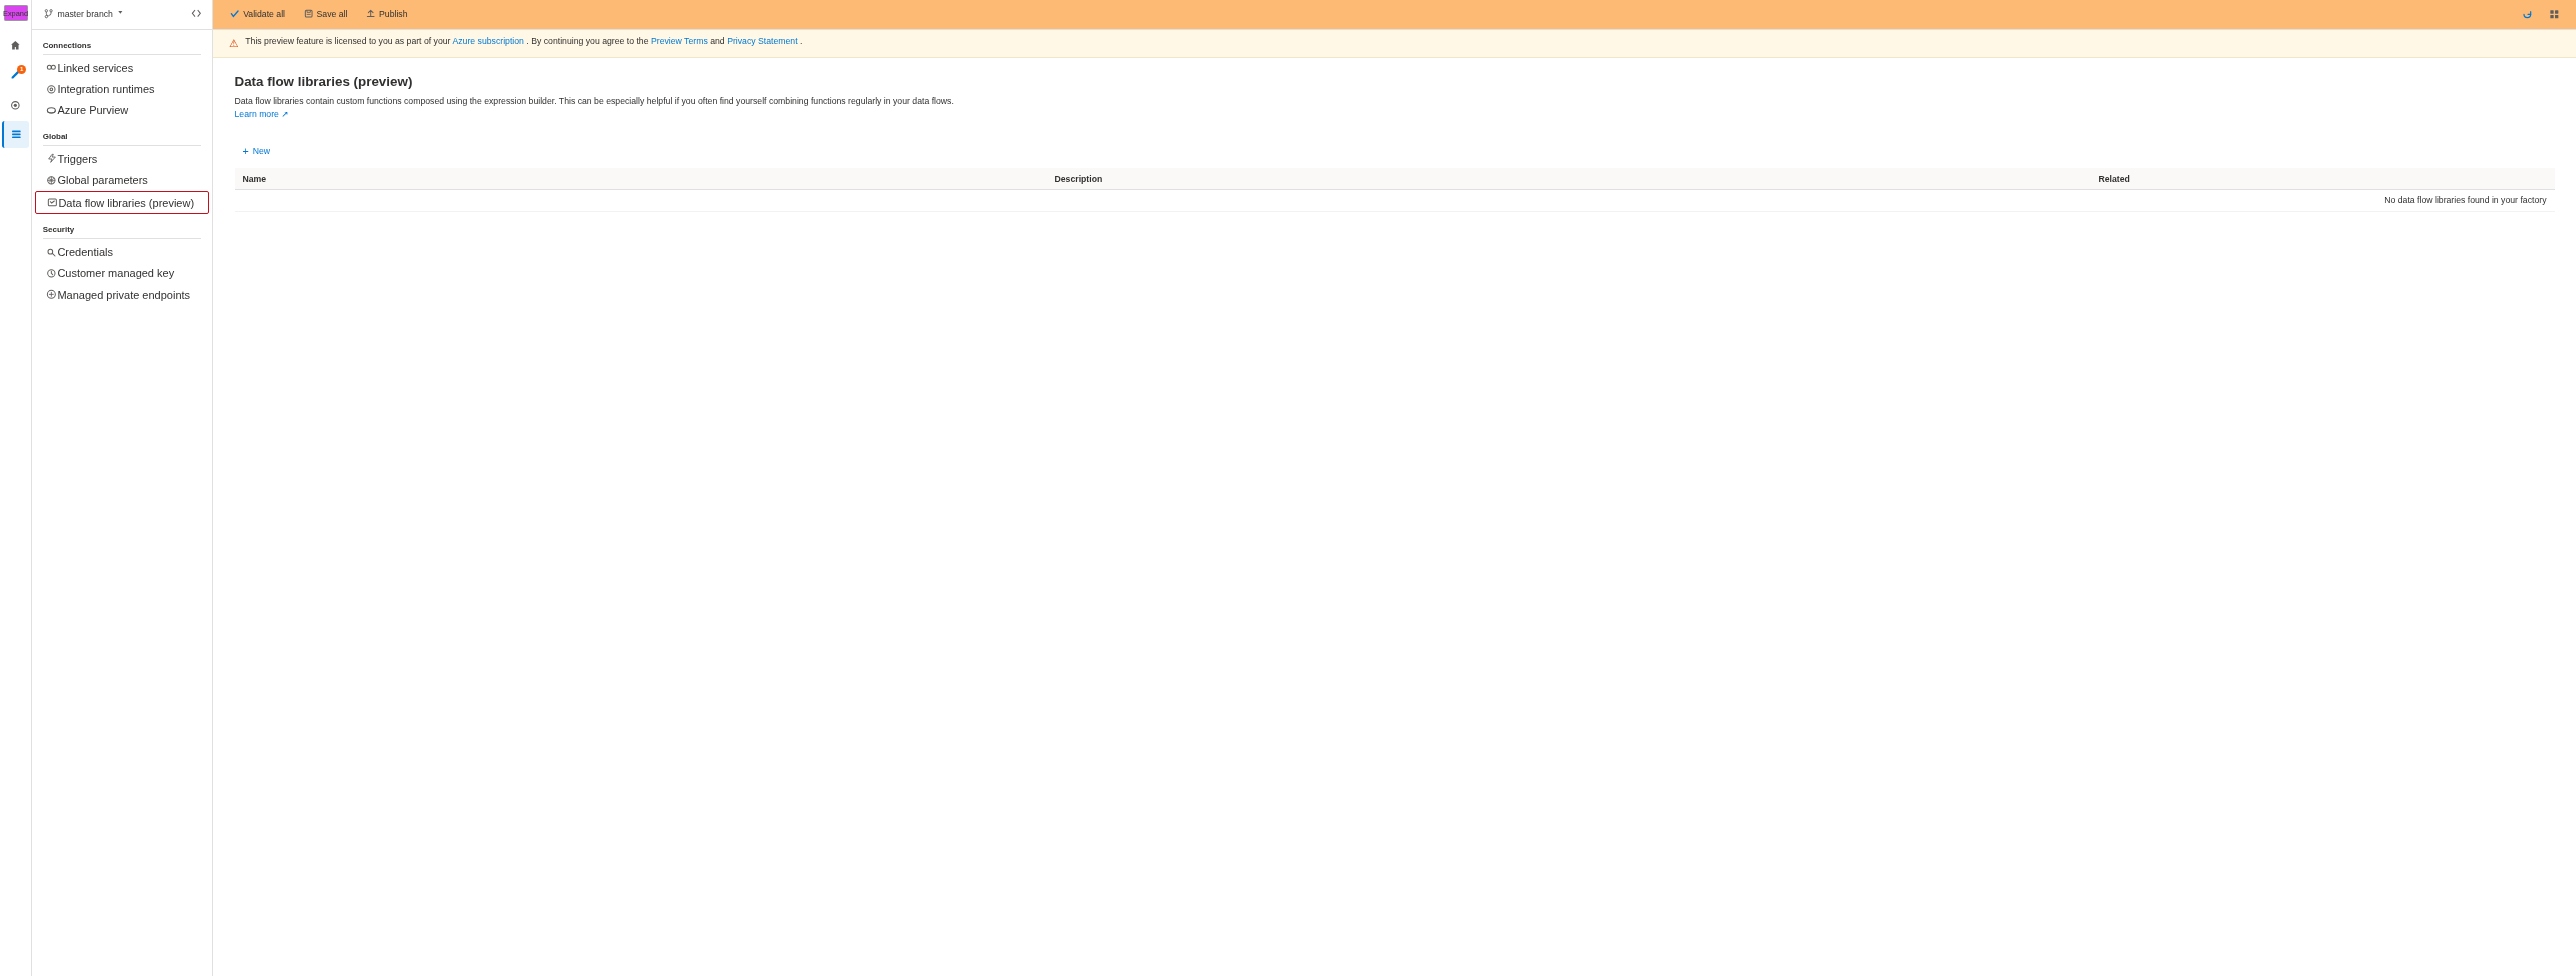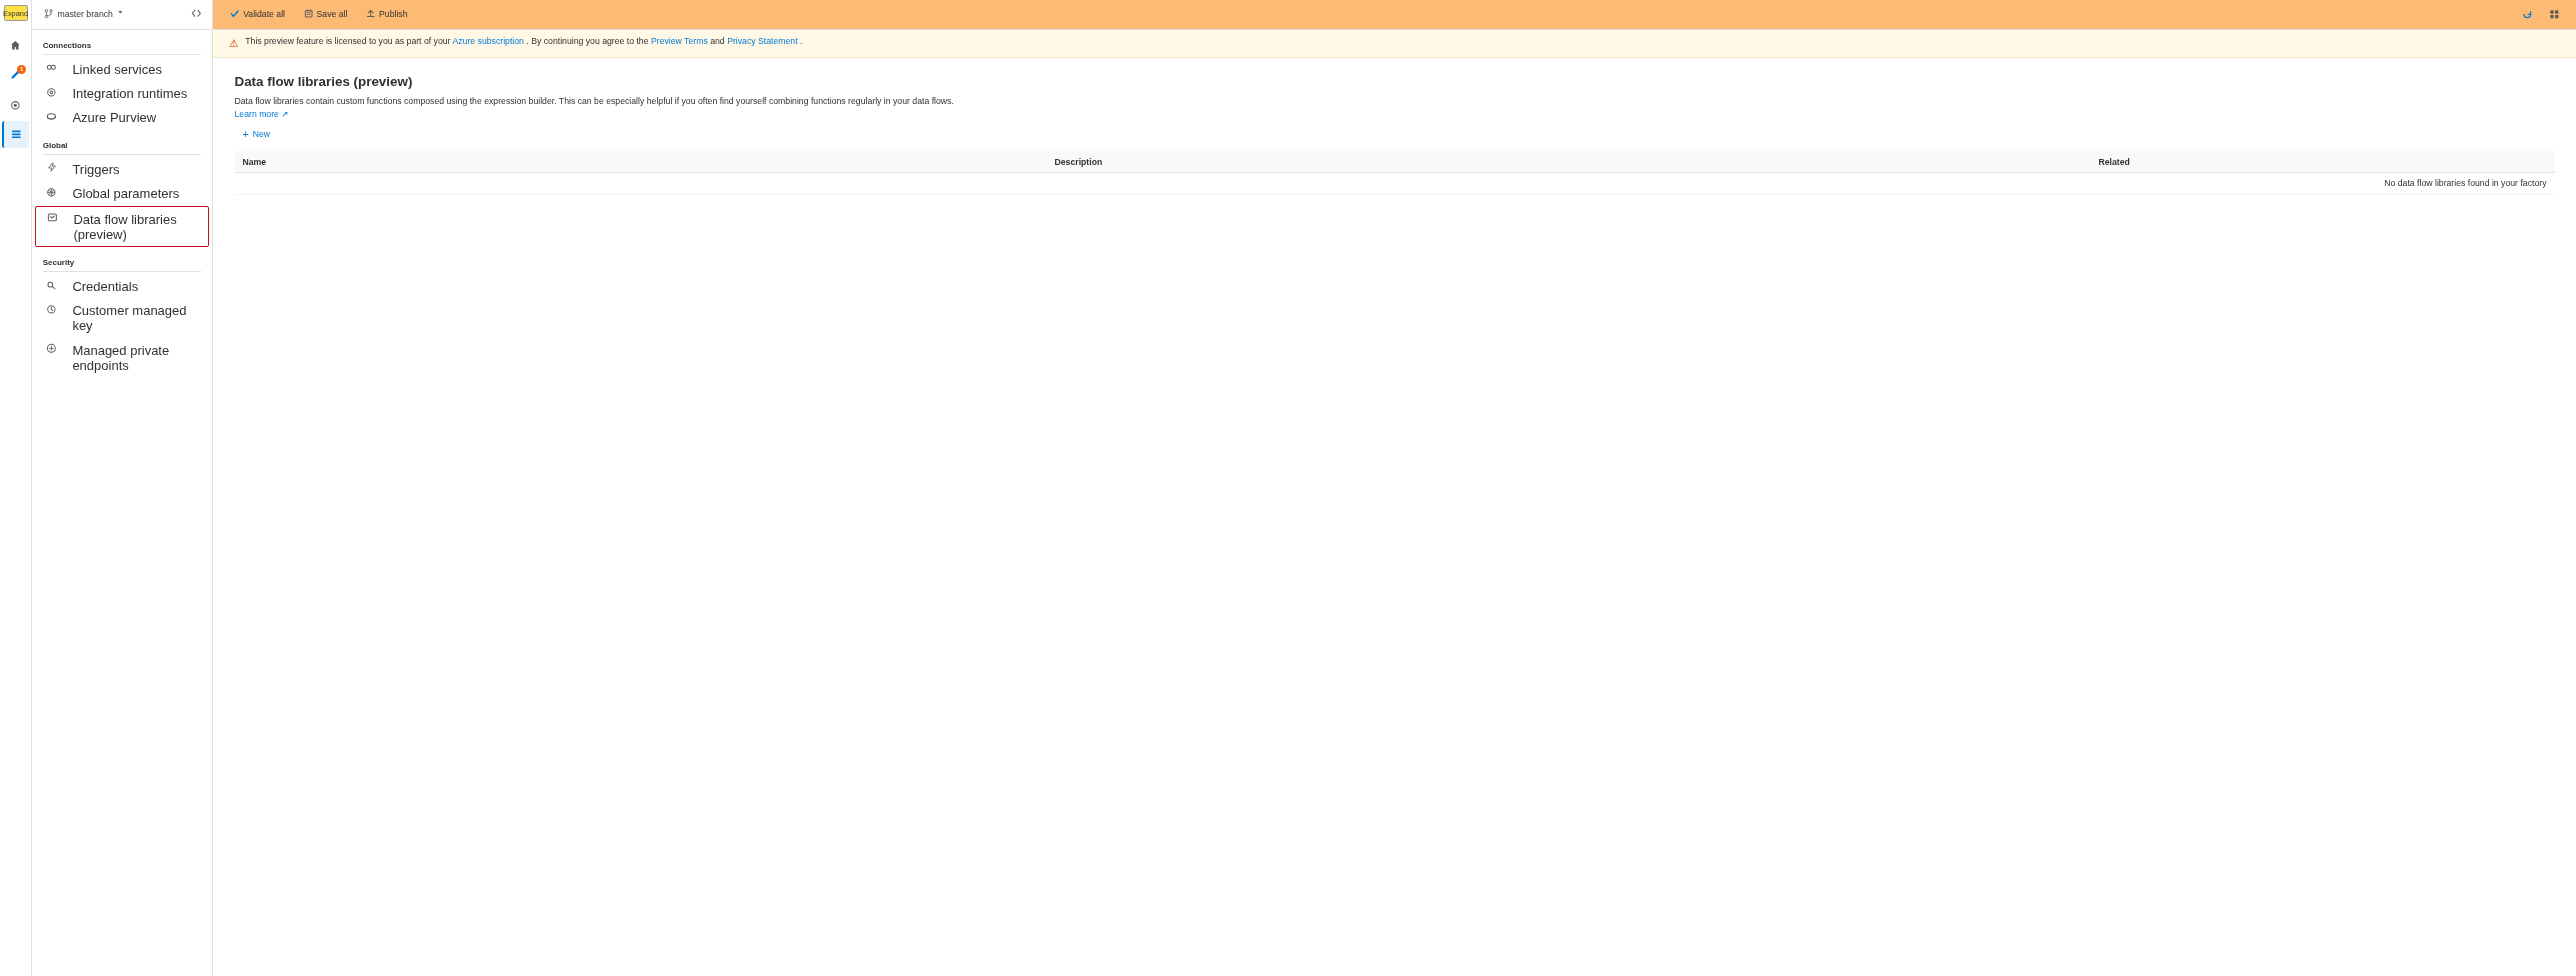--- a/index.html
+++ b/index.html
@@ -40,21 +40,21 @@
       width: 9.4px;
       height: 9.4px;
       border-radius: 50%;
       display: flex;
       align-items: center;
       justify-content: center;
       font-weight: bold;
     }
     .rail-icon.expand-btn {
       font-size: 8px;
-      background: #fde047;
+      background: #d946ef;
       border: 0.7px solid #999;
       border-radius: 1.3px;
       width: 24px;
       height: 16px;
       font-size: 7.4px;
       color: #333;
       text-align: center;
     }
 
     
@@ -99,26 +99,26 @@
       color: #323130;
       padding: 10.7px 10.7px 4px 10.7px;
     }
     .sidebar-divider {
       height: 0.7px;
       background: #e0e0e0;
       margin: 0 10.7px 2.7px 10.7px;
     }
     .sidebar-item {
       display: flex;
-      align-items: flex-start;
-      gap: 15px;
+      align-items: center;
+      gap: 0;
       padding: 4.7px 10.7px;
       cursor: pointer;
       color: #323130;
-      font-size: 13px;
+      font-size: 11px;
       border-radius: 2px;
       margin: 0 2.7px;
     }
     .sidebar-item.active {
       background: #fff;
       border: 1px solid #c50f1f;
       border-radius: 2px;
     }
     .sidebar-item .item-icon {
       width: 12px;
@@ -215,21 +215,21 @@
     }
     .page-title {
       font-size: 13.4px;
       font-weight: 600;
       color: #323130;
       margin-bottom: 6.7px;
     }
     .page-description {
       font-size: 8.7px;
       color: #323130;
-      margin-bottom: 3px;
+      margin-bottom: 20px;
       max-width: 738px;
       line-height: 1.5;
     }
     .page-description a { color: #0078d4; text-decoration: none; }
 
     
     .new-btn {
       display: flex;
       align-items: center;
       gap: 4px;

